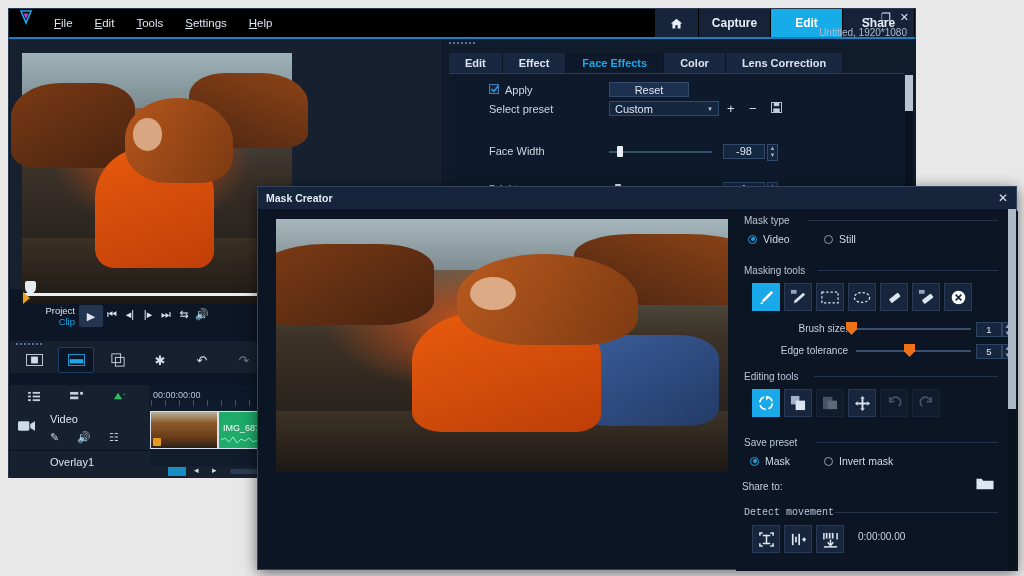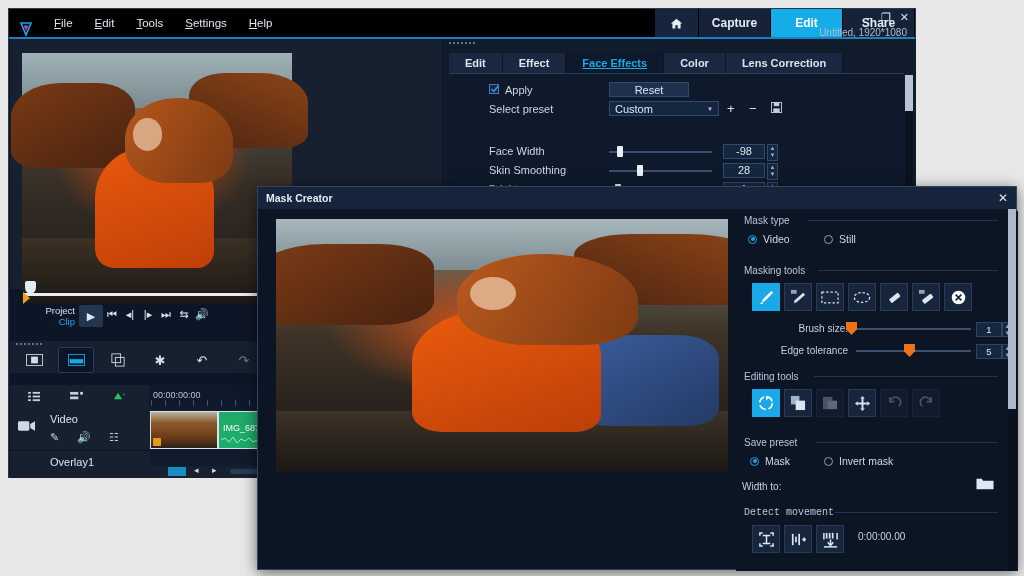--- a/index.html
+++ b/index.html
@@ -16,21 +16,21 @@
   
   #main-window {
     left:8px; top:8px; width:908px; height:470px;
     background:#0d1626;
     border:1px solid #2a3850;
   }
   
   #menubar {
     position:absolute; left:0; top:0; width:100%; height:28px;
     background:#000000;
-    display:flex; align-items:flex-end;
+    display:flex; align-items:flex-start;
   }
   #logo { width:34px; display:flex; justify-content:center; align-items:center; }
   .menu-item {
     padding:0 11px; font-size:11.5px; color:#dfe6f0; line-height:28px; cursor:default;
   }
   .menu-item u { text-decoration:underline; }
   #tabbar { display:flex; margin-left:auto; height:28px; align-items:stretch; }
   .home-btn {
     width:44px; background:#17253c; display:flex; align-items:center; justify-content:center;
     border-right:1px solid #000;
@@ -119,21 +119,21 @@
   #clip-b .lbl { position:absolute; left:4px; top:11px; font-size:9px; color:#ffffff; }
   #wave { position:absolute; left:2px; bottom:3px; width:116px; height:10px; }
   #tl-bottom { position:absolute; left:140px; bottom:0; width:292px; height:12px; background:#16202f; }
 
   
   #opt-panel { left:434px; top:30px; width:473px; height:160px; background:#101b2c; }
   #opt-grip { position:absolute; left:6px; top:3px; }
   #opt-tabs { position:absolute; left:6px; top:14px; width:455px; height:20px; display:flex; }
   .otab { padding:0 16px; height:20px; line-height:20px; font-size:11px; color:#dbe4ef;
     background:#1a2740; border-right:1px solid #0c1524; font-weight:bold; }
-  .otab.active { color:#19a9e8; background:#0e1a2b;text-decoration:underline; }
+  .otab.active { color:#19a9e8; background:#0e1a2b; }
   #opt-underline { position:absolute; left:6px; top:34px; width:455px; height:1px; background:#2b3c58; }
   #opt-body { position:absolute; left:6px; top:35px; width:455px; height:120px; background:#0e1a2b; }
   .orow { position:absolute; left:8px; width:440px; height:18px; }
   .olabel { position:absolute; left:32px; top:2px; font-size:11px; color:#cdd8e6; }
   .ofield { position:absolute; background:#15263f; border:1px solid #31496b; color:#dde6f2;
     font-size:11px; text-align:center; }
   .oslider { position:absolute; height:2px; background:#3a506f; }
   .othumb { position:absolute; width:6px; height:11px; background:#e8eef6; border-radius:1px; }
   .spin { position:absolute; width:11px; height:17px; background:#15263f; border:1px solid #31496b;
      color:#9fb0c6; font-size:6px; line-height:7px; text-align:center; }
@@ -436,27 +436,20 @@
         <span class="ofield" style="left:152px;top:0;width:80px;height:15px;line-height:14px;background:#1d3050;">Reset</span>
       </div>
 
       <div class="orow" style="top:69px">
         <span class="olabel">Face Width</span>
         <span class="oslider" style="left:152px;top:8px;width:103px;"></span>
         <span class="othumb" style="left:160px;top:3px;"></span>
         <span class="ofield" style="left:266px;top:1px;width:42px;height:15px;line-height:13px;">-98</span>
         <span class="spin" style="left:310px;top:1px;">▲<br>▼</span>
       </div>
-      <div class="orow" style="top:88px">
-        <span class="olabel">Skin Smoothing</span>
-        <span class="oslider" style="left:152px;top:8px;width:103px;"></span>
-        <span class="othumb" style="left:180px;top:3px;"></span>
-        <span class="ofield" style="left:266px;top:1px;width:42px;height:15px;line-height:13px;">28</span>
-        <span class="spin" style="left:310px;top:1px;">▲<br>▼</span>
-      </div>
       <div class="orow" style="top:107px">
         <span class="olabel">Brightness</span>
         <span class="oslider" style="left:152px;top:8px;width:103px;"></span>
         <span class="othumb" style="left:158px;top:3px;"></span>
         <span class="ofield" style="left:266px;top:1px;width:42px;height:15px;line-height:13px;">1</span>
         <span class="spin" style="left:310px;top:1px;">▲<br>▼</span>
       </div>
     </div>
 
     <div id="opt-scroll"></div>
@@ -594,21 +587,21 @@
     <div class="sec-title" style="left:8px; top:226px;">Save preset</div>
     <div class="sec-line" style="left:80px; top:231px; width:182px;"></div>
     <div class="radio" style="left:14px; top:244px;text-align:center;">
       <span class="rdot on"></span>
       <span>Mask</span>
     </div>
     <div class="radio" style="left:88px; top:244px;">
       <span class="rdot"></span>
       <span>Invert mask</span>
     </div>
-    <div class="ctl-label" style="left:6px; top:270px; width:56px; text-align:left;">Width to:</div>
+    <div class="ctl-label" style="left:6px; top:270px; width:56px; text-align:left;">Share to:</div>
     <div style="position:absolute; left:240px; top:265px;">
       <svg width="18" height="15" viewBox="0 0 19 15">
           <path d="M0.5 2.5 L6 2.5 L7.5 4.5 L18.5 4.5 L18.5 13.5 L0.5 13.5 Z" fill="#dde6f1"></path>
         </svg>
     </div>
 
     <div class="sec-title" style="left:8px; top:296px;font-family:Liberation Mono, monospace;">Detect movement</div>
     <div class="sec-line" style="left:98px; top:301px; width:164px;"></div>
     <div class="tool-btn" style="left:16px; top:314px;">
       <svg width="17" height="17" viewBox="0 0 18 18">

